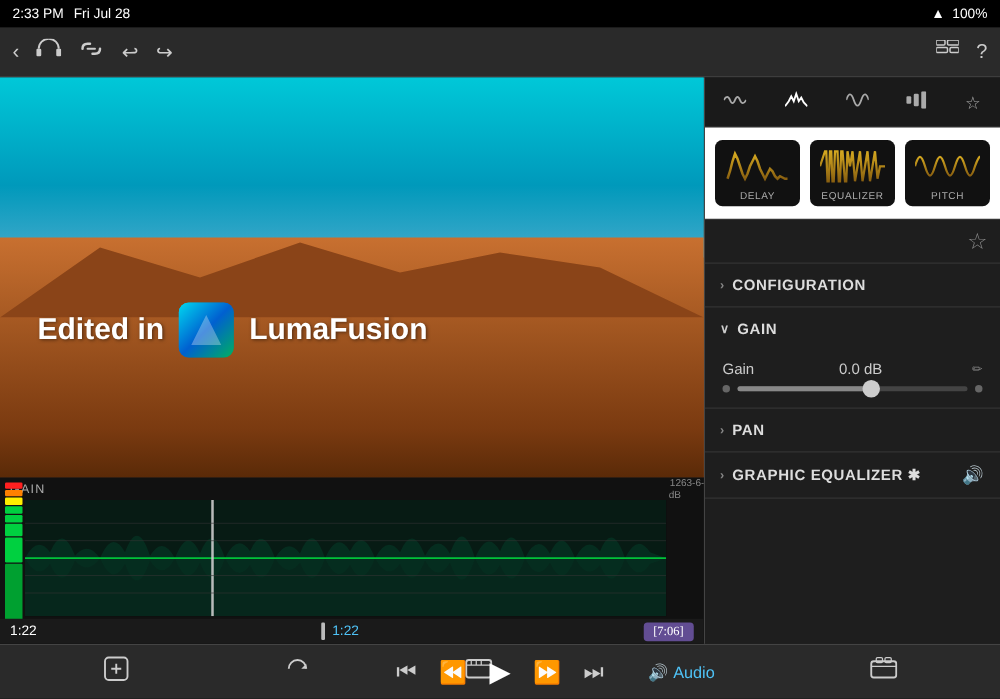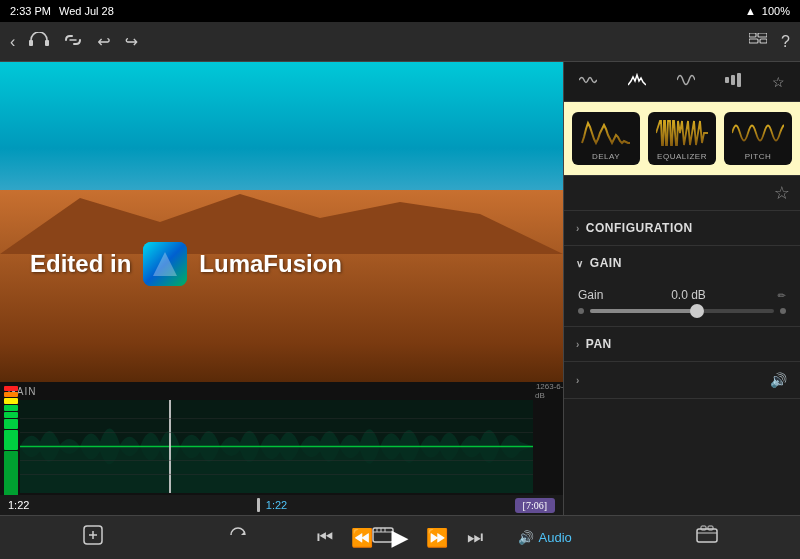--- a/index.html
+++ b/index.html
@@ -191,21 +191,21 @@
       padding: 4px 8px;
       cursor: pointer;
     }
     .effects-nav-icon.active { color: #fff; }
 
     
     .effects-cards {
       display: flex;
       gap: 8px;
       padding: 10px 8px;
-      background: #fef9c3;
+      background: #ffffff;
       border-bottom: 1px solid #333;
     }
     .effect-card {
       flex: 1;
       background: #111;
       border-radius: 6px;
       padding: 6px 4px 4px;
       display: flex;
       flex-direction: column;
       align-items: center;
@@ -302,21 +302,21 @@
       color: #888;
       font-size: 14px;
     }
   </style>
 </head>
 <body>
 
 <div class="status-bar">
   <div class="status-left">
     <span>2:33 PM</span>
-    <span>Wed Jul 28</span>
+    <span>Fri Jul 28</span>
   </div>
   <div class="status-right">
     <span>▲</span>
     <span>100%</span>
   </div>
 </div>
 
 <div class="top-toolbar">
   <div class="toolbar-left">
     <span class="toolbar-icon">‹</span>
@@ -558,20 +558,21 @@
       <div class="panel-section">
         <div class="section-header">
           <span class="chevron">›</span>
           <span>PAN</span>
         </div>
       </div>
 
       <div class="panel-section">
         <div class="section-header">
           <span class="chevron">›</span>
+          <span>GRAPHIC EQUALIZER ✱</span>
           <span class="section-right-icon">🔊</span>
         </div>
       </div>
 
     </div>
   </div>
 </div>
 
 <div class="transport-bar">
   <span class="transport-icon">

